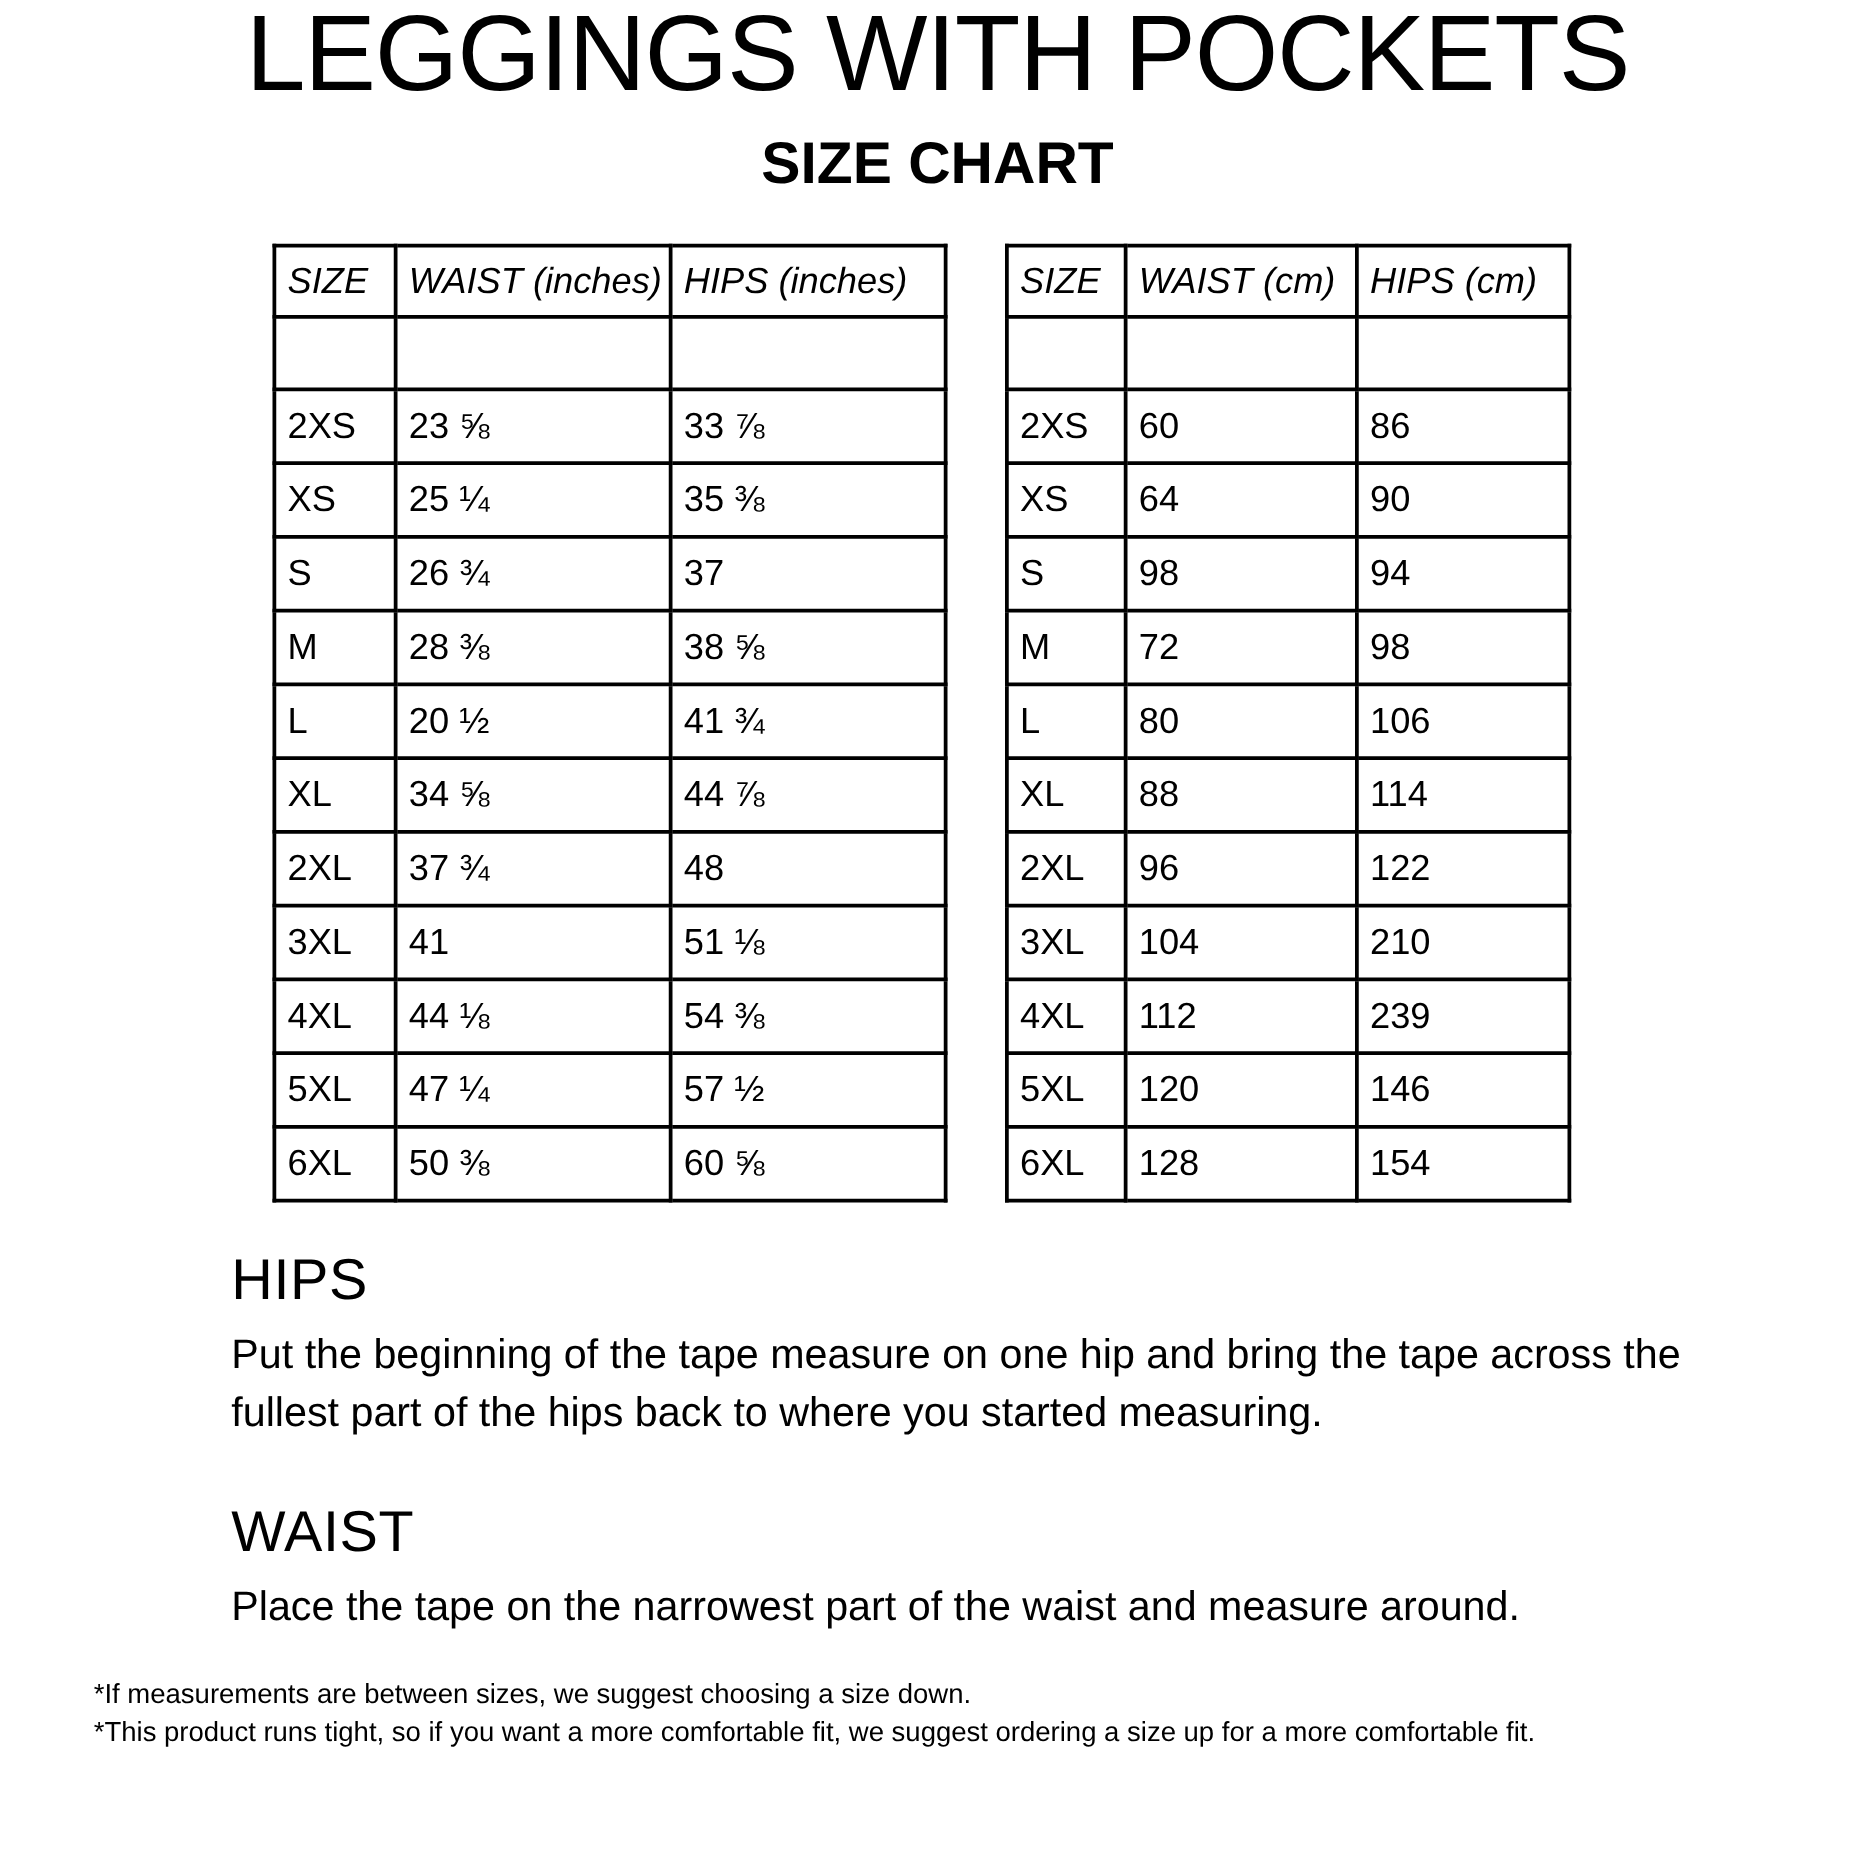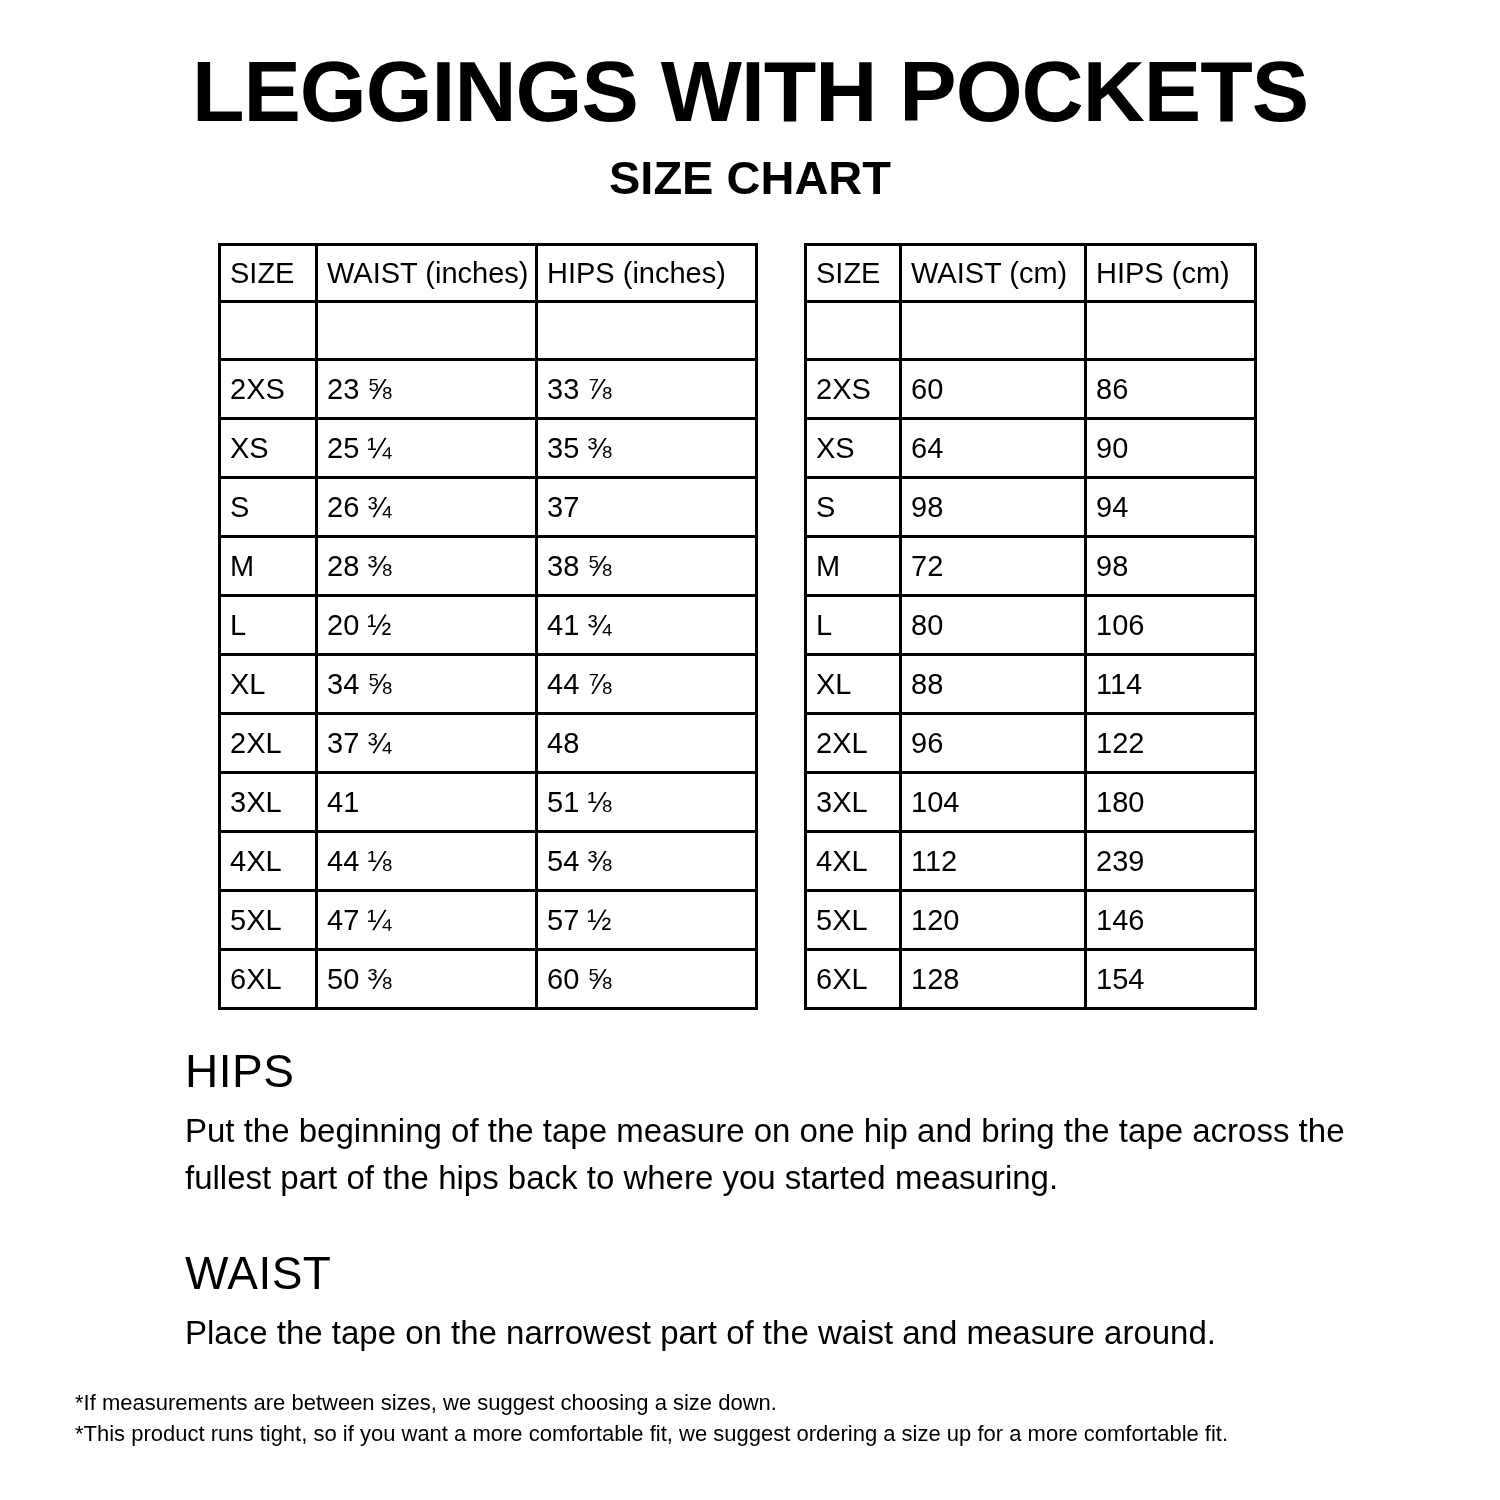--- a/index.html
+++ b/index.html
@@ -6,23 +6,22 @@
   html, body {
     width: 1500px; height: 1500px;
     background: #ffffff; color: #000000;
     font-family: "Liberation Sans", "DejaVu Sans", sans-serif;
     overflow: hidden;
   }
   .page { width: 1500px; height: 1500px; position: relative; }
 
   .title {
     text-align: center;
-    padding-top: 48px;
     font-size: 86px;
-    font-weight: 700;
+    font-weight: 400;
     letter-spacing: -1px;
     line-height: 1.0;
   }
   .subtitle {
     text-align: center;
     font-size: 47px;
     font-weight: 800;
     letter-spacing: 0px;
     margin-top: 16px;
   }
@@ -40,21 +39,21 @@
     border: 3px solid #000000;
     font-size: 29px;
     font-weight: 400;
     text-align: left;
     vertical-align: middle;
     padding: 0 0 0 9px;
     height: 59px;
     overflow: hidden;
     white-space: nowrap;
   }
-  th { height: 57px; }
+  th { height: 57px; font-style: italic; }
   tr.empty-row td { height: 58px; }
 
   table.inches col.c-size  { width: 97px; }
   table.inches col.c-waist { width: 220px; }
   table.inches col.c-hips  { width: 220px; }
 
   table.cm col.c-size  { width: 95px; }
   table.cm col.c-waist { width: 185px; }
   table.cm col.c-hips  { width: 170px; }
 
@@ -221,21 +220,21 @@
             <td>114</td>
           </tr>
           <tr>
             <td>2XL</td>
             <td>96</td>
             <td>122</td>
           </tr>
           <tr>
             <td>3XL</td>
             <td>104</td>
-            <td>180</td>
+            <td>210</td>
           </tr>
           <tr>
             <td>4XL</td>
             <td>112</td>
             <td>239</td>
           </tr>
           <tr>
             <td>5XL</td>
             <td>120</td>
             <td>146</td>

